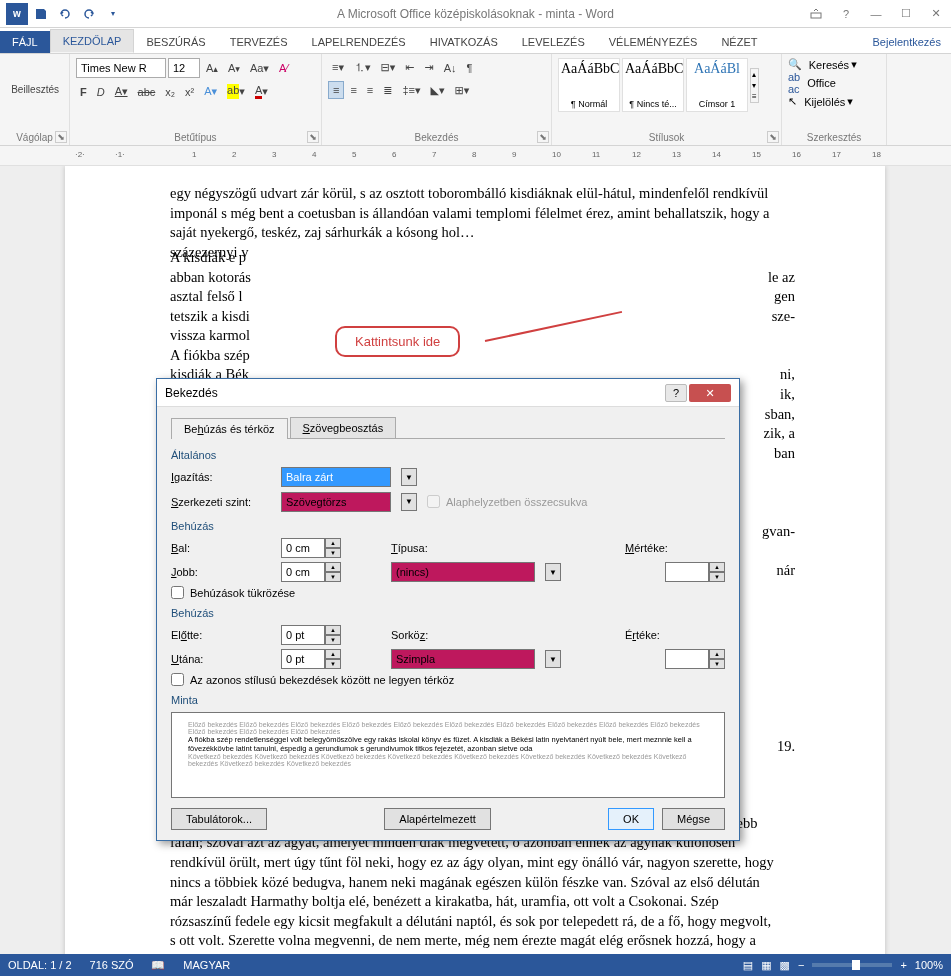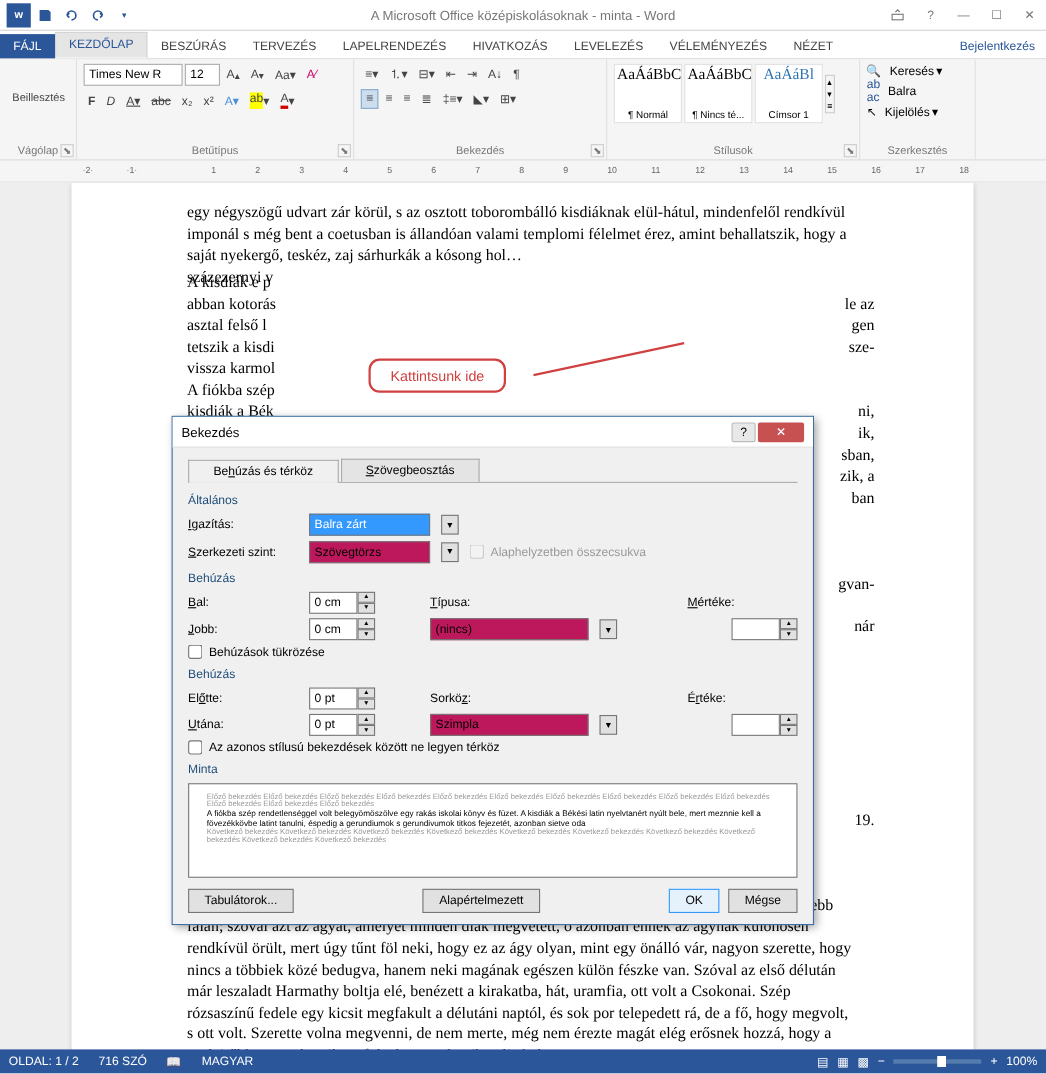--- a/index.html
+++ b/index.html
@@ -50,21 +50,21 @@
 
 .dialog-wrap { position: absolute; left: 156px; top: 212px; z-index: 100; }
 .dialog { width: 584px; background: #f0f0f0; border: 1px solid #3a6ea5; box-shadow: 3px 3px 8px rgba(0,0,0,0.4); }
 .dlg-title { height: 28px; background: #fff; display: flex; align-items: center; padding: 0 8px; border-bottom: 1px solid #ddd; }
 .dlg-title-text { font-size: 12px; }
 .dlg-btns { margin-left: auto; display: flex; gap: 2px; }
 .dlg-close { width: 42px; height: 18px; background: #c75050; color: #fff; font-size: 11px; text-align: center; border-radius: 2px; line-height: 18px; }
 .dlg-help { width: 22px; height: 18px; background: #e8e8e8; border: 1px solid #bbb; font-size: 11px; text-align: center; border-radius: 2px; line-height: 16px; }
 .dlg-body { padding: 10px 14px; font-size: 11px; }
 .dlg-tabs { display: flex; border-bottom: 1px solid #ababab; margin-bottom: 10px; }
-.dlg-tab { padding: 4px 22px; border: 1px solid #ababab; border-bottom: none; background: #f0f0f0; margin-right: 2px; position: relative; }
+.dlg-tab { padding: 4px 12px; border: 1px solid #ababab; border-bottom: none; background: #f0f0f0; margin-right: 2px; position: relative; }
 .dlg-tab.active { background: #f0f0f0; top: 1px; }
 .dlg-tab:not(.active) { background: #e4e4e4; }
 .fieldset-label { color: #1f4e79; margin: 8px 0 6px; }
 .form-row { display: flex; align-items: center; margin: 4px 0; gap: 10px; }
 .form-row label { width: 100px; }
 .combo { border: 1px solid #767676; height: 20px; padding: 0 4px; background: #be185d; display: inline-flex; align-items: center; justify-content: space-between; }
 .combo.hl { background: #3399ff; color: #fff; }
 .combo-arrow { width: 16px; height: 18px; background: #e1e1e1; border: 1px solid #767676; display: inline-flex; align-items: center; justify-content: center; font-size: 8px; }
 .spinner { display: inline-flex; }
 .spinner input { width: 44px; height: 20px; border: 1px solid #767676; padding: 0 4px; font-size: 11px; }
@@ -217,21 +217,21 @@
           <span style="font-size:8px;padding:1px">▾</span>
           <span style="font-size:8px;padding:1px">≡</span>
       </div>
     </div>
     <div class="group-label">Stílusok</div>
     <div class="group-launcher">⬊</div>
   </div>
 
   <div class="group" style="width:105px">
     <div class="row"><span>🔍</span>&nbsp;<span>Keresés</span>▾</div>
-    <div class="row"><span style="color:#2b579a">ab<br>ac</span>&nbsp;<span>Balra</span></div>
+    <div class="row"><span style="color:#2b579a">ab<br>ac</span>&nbsp;<span>Office</span></div>
     <div class="row"><span>↖</span>&nbsp;<span>Kijelölés</span>▾</div>
     <div class="group-label">Szerkesztés</div>
   </div>
 </div>
 
 <div class="ruler-h">
   <span class="mark" style="left:75px">·2·</span>
     <span class="mark" style="left:115px">·1·</span>
   <span class="mark" style="left:192px">1</span>
     <span class="mark" style="left:232px">2</span>

